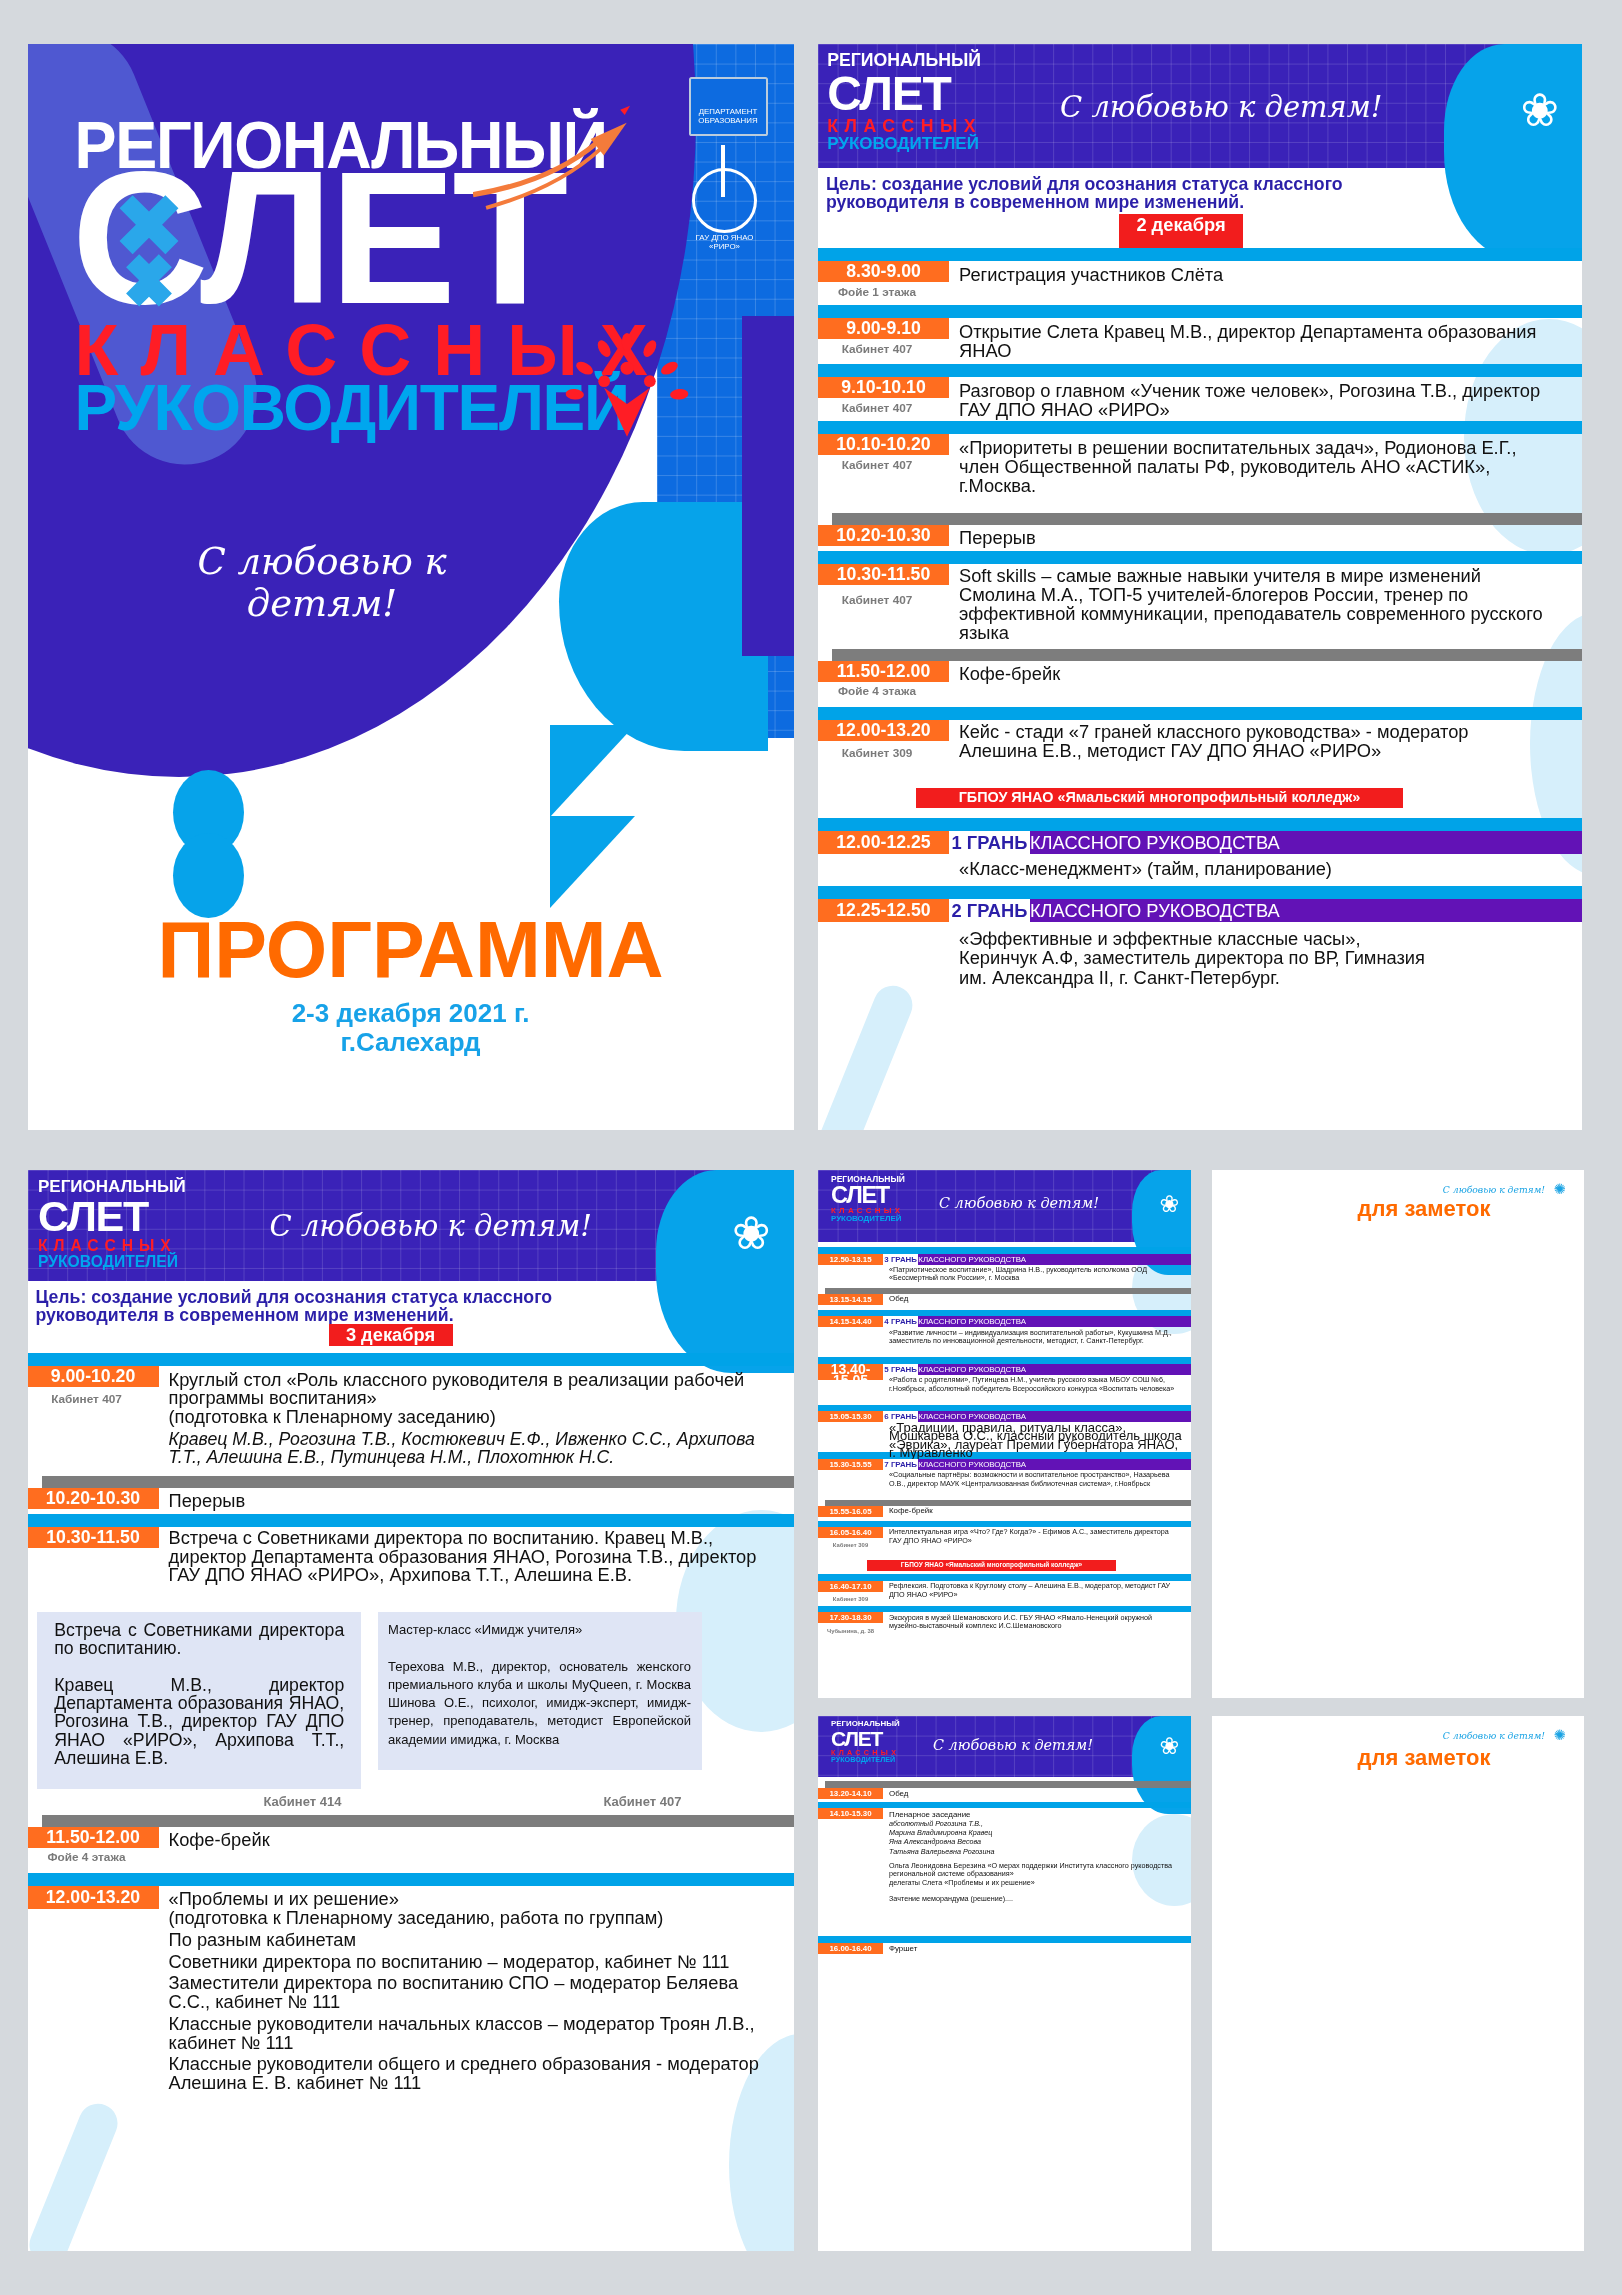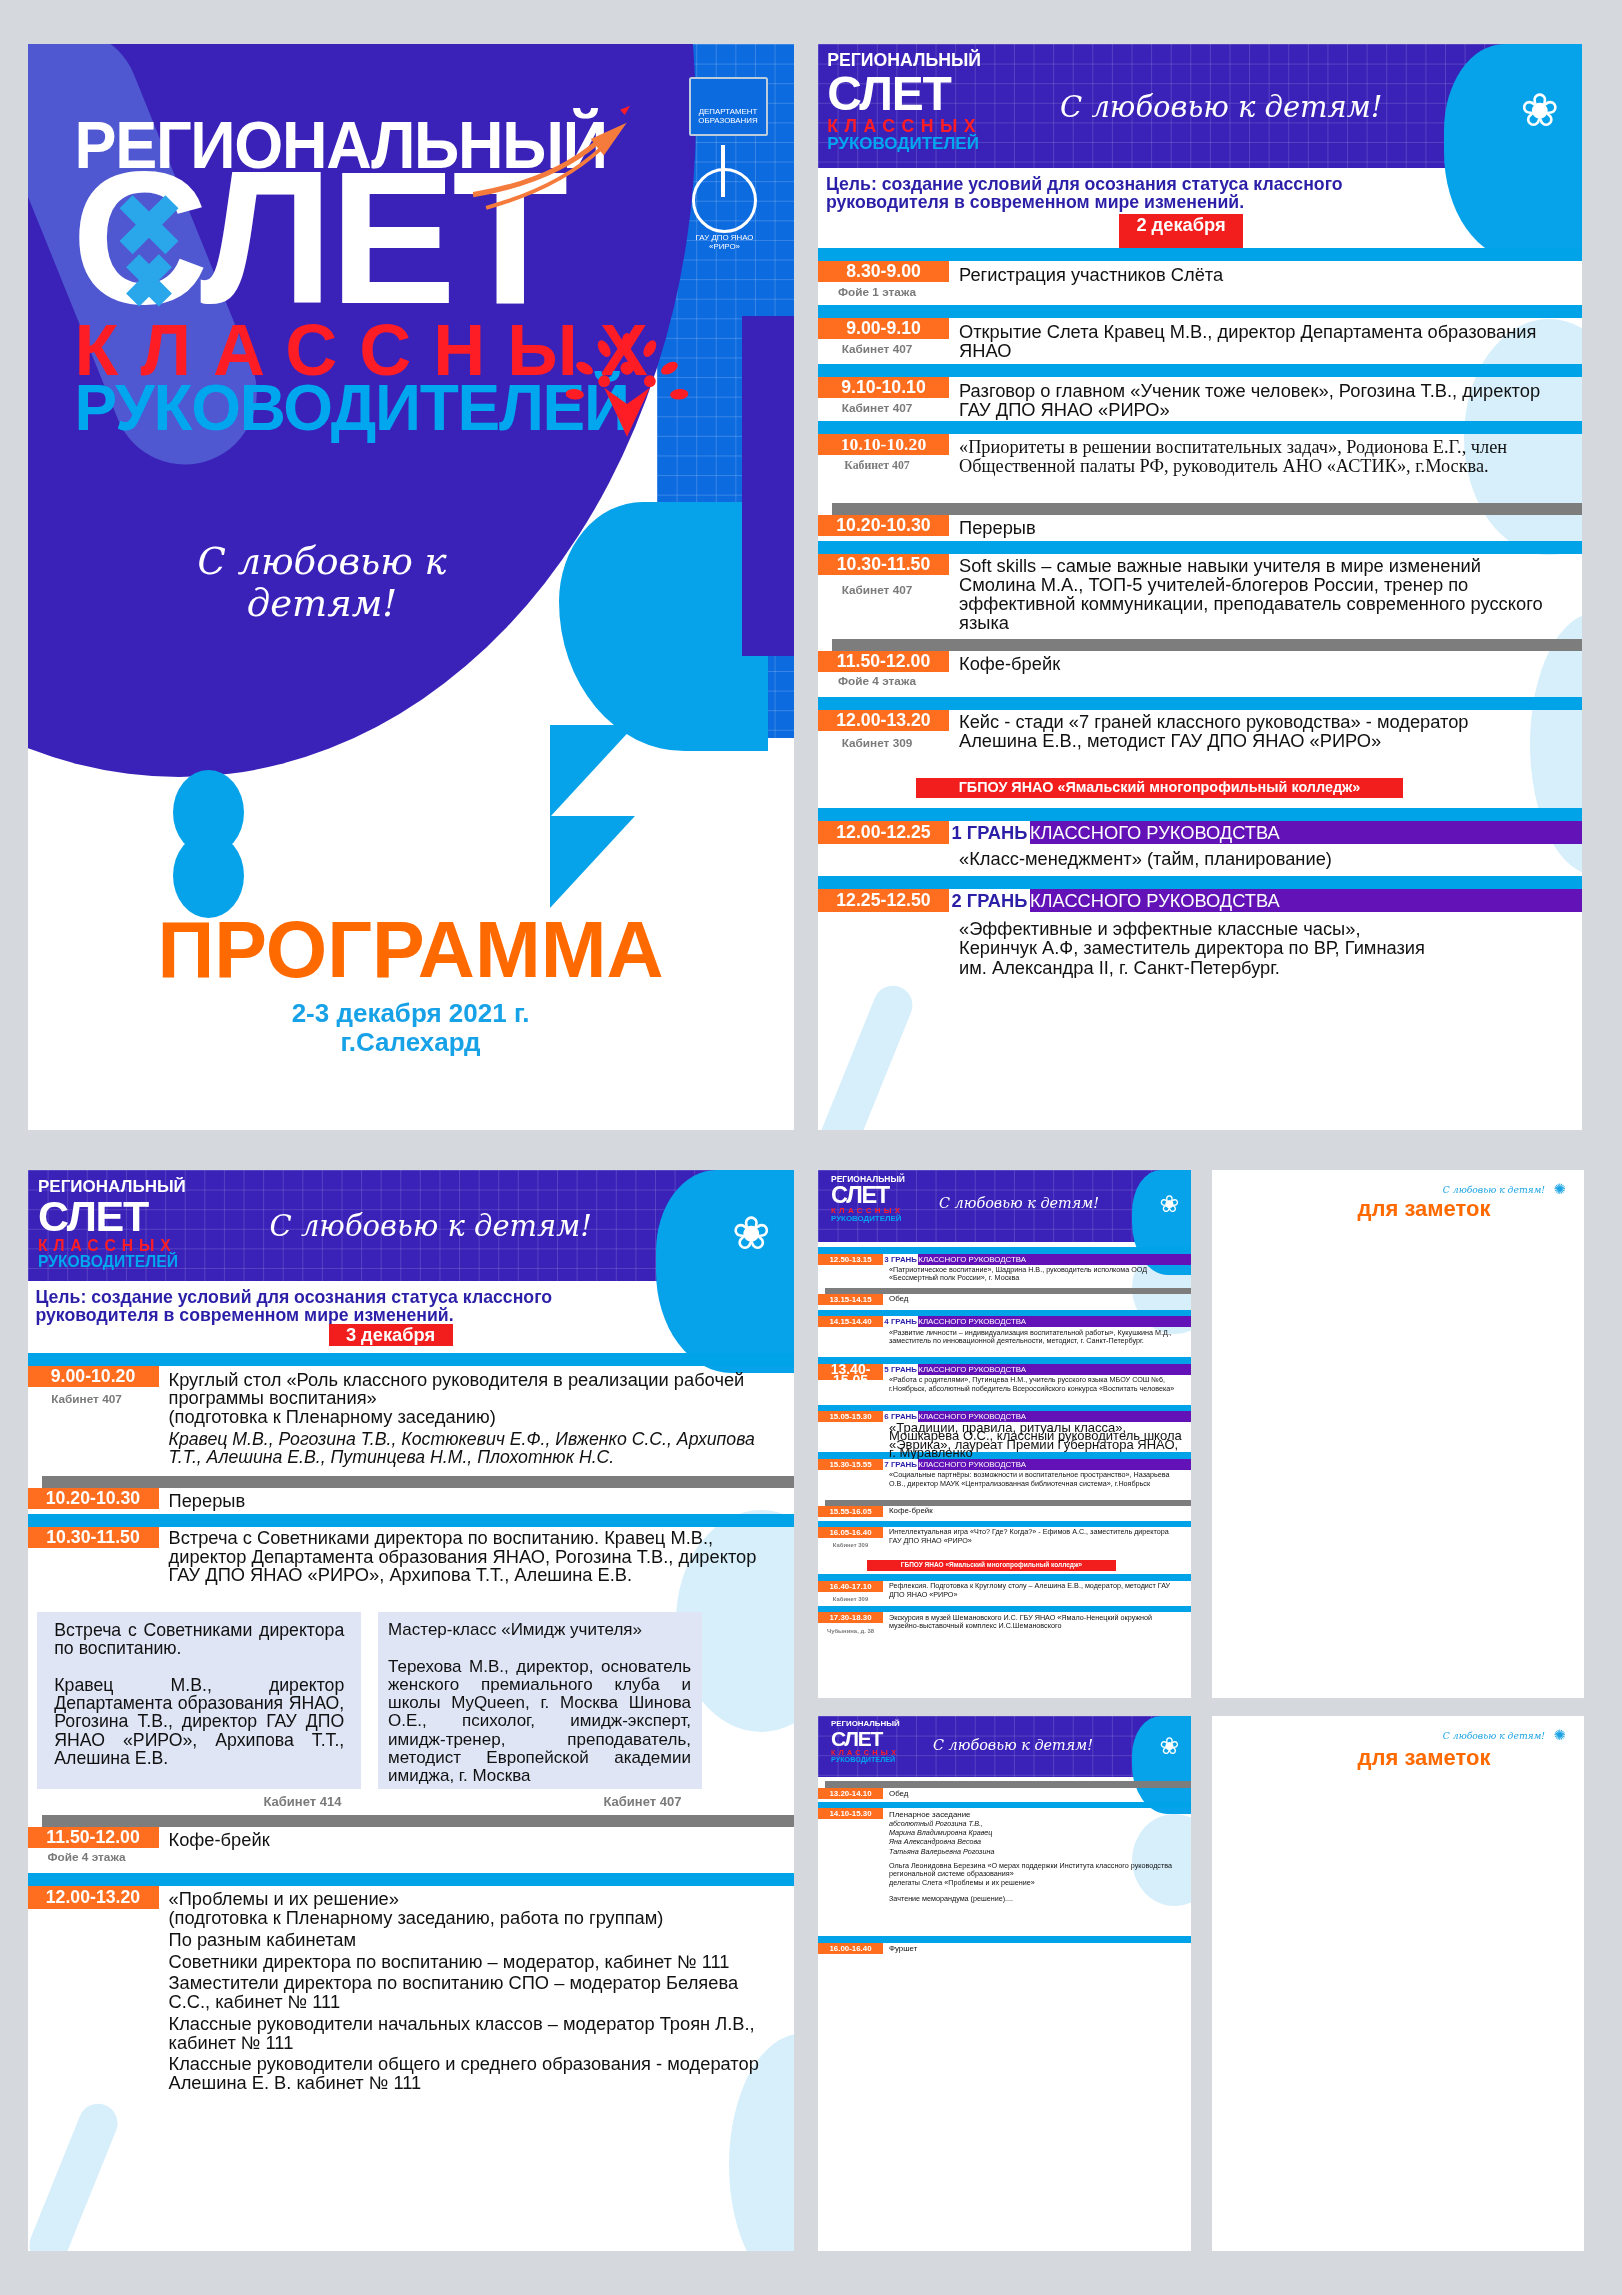--- a/index.html
+++ b/index.html
@@ -193,21 +193,21 @@
       <div class="room" style="top:23.6px;width:118px;font-size:11.8px;">Кабинет 407</div>
       <div class="text" style="margin-left:141px;padding-top:3.9px;font-size:18.3px;line-height:19px;width:589px;">Открытие Слета Кравец М.В., директор Департамента образования ЯНАО</div>
     </div>
     <div class="bar-blue" style="height:13px;"></div>
     <div class="row" style="height:44px;">
       <div class="time" style="width:131px;height:21px;font-size:17.7px;line-height:21px;">9.10-10.10</div>
       <div class="room" style="top:23.6px;width:118px;font-size:11.8px;">Кабинет 407</div>
       <div class="text" style="margin-left:141px;padding-top:3.9px;font-size:18.3px;line-height:19px;width:615px;">Разговор о главном «Ученик тоже человек», Рогозина Т.В., директор ГАУ ДПО ЯНАО «РИРО»</div>
     </div>
     <div class="bar-blue" style="height:13px;"></div>
-    <div class="row" style="height:69px;font-family:Liberation Serif, serif;">
+    <div class="row" style="height:79px;">
       <div class="time" style="width:131px;height:21px;font-size:17.7px;line-height:21px;">10.10-10.20</div>
       <div class="room" style="top:23.6px;width:118px;font-size:11.8px;">Кабинет 407</div>
       <div class="text" style="margin-left:141px;padding-top:3.9px;font-size:18.3px;line-height:19px;width:563px;">«Приоритеты в решении воспитательных задач», Родионова Е.Г., член Общественной палаты РФ, руководитель АНО «АСТИК», г.Москва.</div>
     </div>
     <div class="bar-gray" style="height:11.8px;margin-left:14.4px;"></div>
     <div class="row" style="height:26px;">
       <div class="time" style="width:131px;height:21px;font-size:17.7px;line-height:21px;">10.20-10.30</div>
       <div class="text" style="margin-left:141px;padding-top:2.6px;font-size:18.3px;">Перерыв</div>
     </div>
     <div class="bar-blue" style="height:13px;"></div>
@@ -291,21 +291,21 @@
     </div>
     <div class="bar-blue" style="height:13px;"></div>
     <div class="row" style="height:288px;">
       <div class="time" style="width:131px;height:21px;font-size:17.7px;line-height:21px;">10.30-11.50</div>
       <div class="text" style="margin-left:141px;padding-top:2.6px;font-size:18.3px;line-height:18.3px;width:609px;">Встреча с Советниками директора по воспитанию. Кравец М.В., директор Департамента образования ЯНАО, Рогозина Т.В., директор ГАУ ДПО ЯНАО «РИРО», Архипова Т.Т., Алешина Е.В.</div>
       <div class="box" style="left:9.8px;top:85px;width:324px;height:177px;padding:9.2px 17px;font-size:17.7px;line-height:18.3px;text-align:justify;">
         <div>Встреча с Советниками директора по воспитанию.</div>
         <div style="margin-top:18.3px;">Кравец М.В., директор Департамента образования ЯНАО, Рогозина Т.В., директор ГАУ ДПО ЯНАО «РИРО», Архипова Т.Т., Алешина Е.В.</div>
       </div>
       <div class="boxroom" style="left:236px;top:267px;font-size:13px;">Кабинет 414</div>
-      <div class="box" style="left:350px;top:85px;width:324px;height:177px;padding:9.2px 10.5px;font-size:17px;line-height:18.3px;text-align:justify;">
+      <div class="box" style="left:350px;top:85px;width:324px;height:158px;padding:9.2px 10.5px;font-size:13px;line-height:18.3px;text-align:justify;">
         <div>Мастер-класс «Имидж учителя»</div>
         <div style="margin-top:18.3px;">Терехова М.В., директор, основатель женского премиального клуба и школы MyQueen, г. Москва Шинова О.Е., психолог, имидж-эксперт, имидж-тренер, преподаватель, методист Европейской академии имиджа, г. Москва</div>
       </div>
       <div class="boxroom" style="left:576px;top:267px;font-size:13px;">Кабинет 407</div>
     </div>
     <div class="bar-gray" style="height:11.8px;margin-left:14.4px;"></div>
     <div class="row" style="height:46px;">
       <div class="time" style="width:131px;height:21px;font-size:17.7px;line-height:21px;">11.50-12.00</div>
       <div class="room" style="top:23.6px;width:118px;font-size:11.8px;">Фойе 4 этажа</div>
       <div class="text" style="margin-left:141px;padding-top:2.6px;font-size:18.3px;">Кофе-брейк</div>

